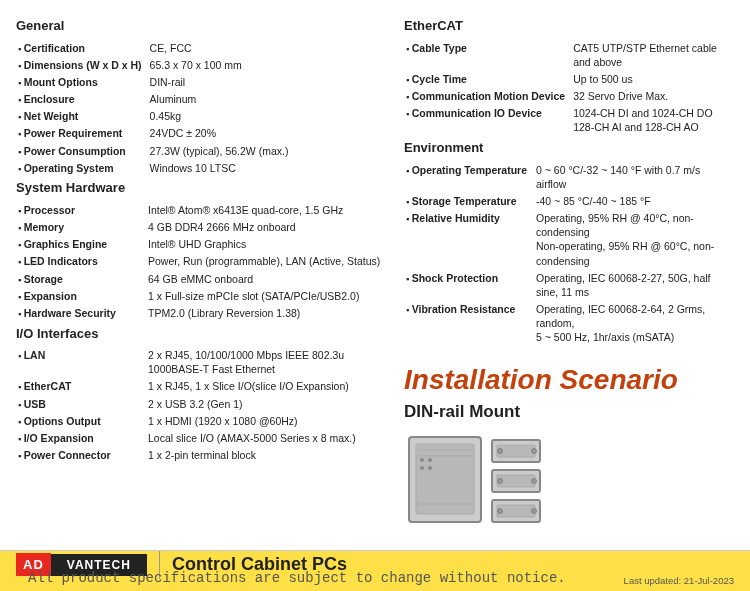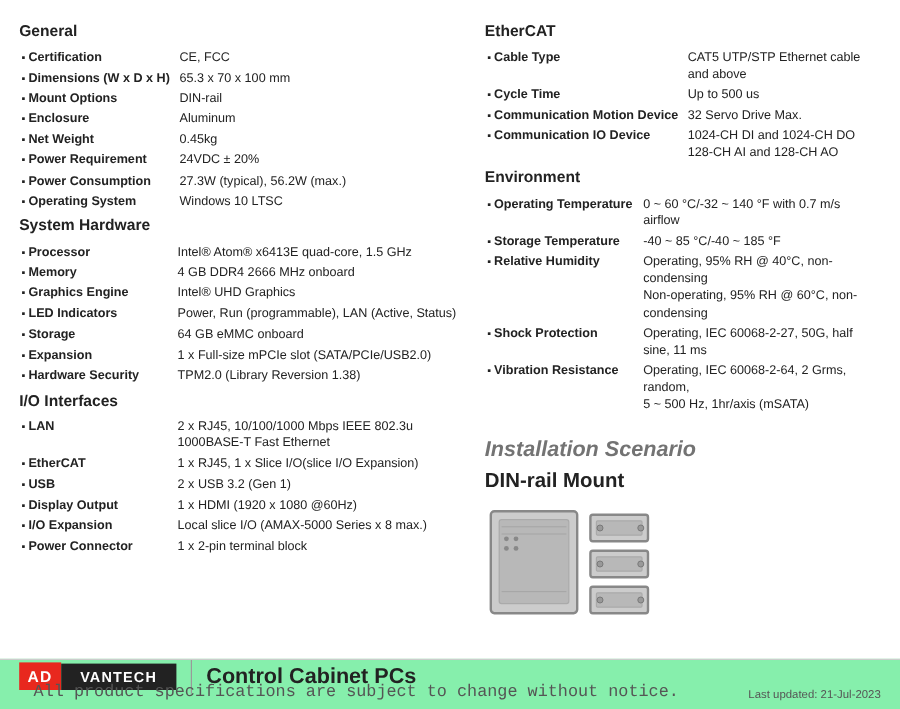--- a/index.html
+++ b/index.html
@@ -49,40 +49,40 @@
       font-weight: bold;
       white-space: nowrap;
       width: 130px;
       padding-right: 6px;
     }
     .spec-table td:first-child::before {
       content: '▪ ';
       font-size: 9px;
     }
     .installation-title {
-      font-size: 18px;
-      font-weight: bold;
-      color: #737373;
+      font-size: 28px;
+      font-weight: bold;
+      color: #c2410c;
       margin-top: 18px;
       margin-bottom: 6px;
       font-style: italic;
     }
     .din-rail-label {
       font-size: 17px;
       font-weight: bold;
       margin-bottom: 10px;
     }
     
     .footer {
       position: absolute;
       bottom: 0;
       left: 0;
       right: 0;
       height: 42px;
-      background: #86efac;
+      background: #fde047;
       border-top: 1px solid #ccc;
       display: flex;
       align-items: center;
       padding: 0 16px;
     }
     .footer-logo {
       display: flex;
       align-items: center;
       gap: 0;
       margin-right: 0;
@@ -232,21 +232,21 @@
           </tr>
           <tr>
             <td>EtherCAT</td>
             <td>1 x RJ45, 1 x Slice I/O(slice I/O Expansion)</td>
           </tr>
           <tr>
             <td>USB</td>
             <td>2 x USB 3.2 (Gen 1)</td>
           </tr>
           <tr>
-            <td>Display Output</td>
+            <td>Options Output</td>
             <td>1 x HDMI (1920 x 1080 @60Hz)</td>
           </tr>
           <tr>
             <td>I/O Expansion</td>
             <td>Local slice I/O (AMAX-5000 Series x 8 max.)</td>
           </tr>
           <tr>
             <td>Power Connector</td>
             <td>1 x 2-pin terminal block</td>
           </tr>

